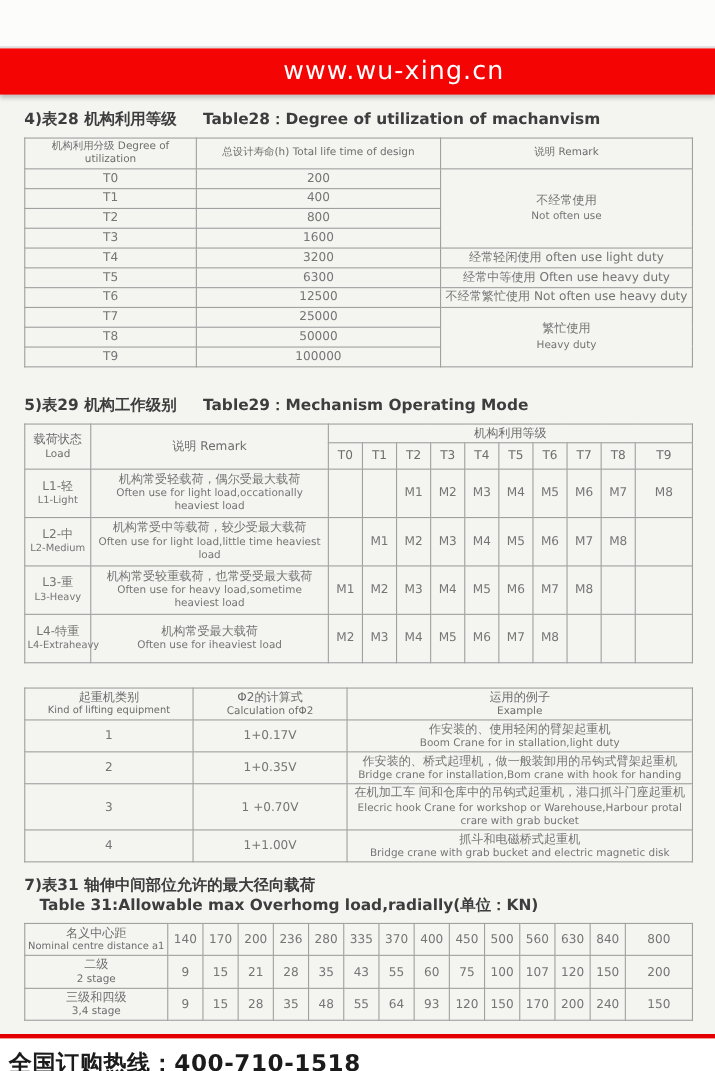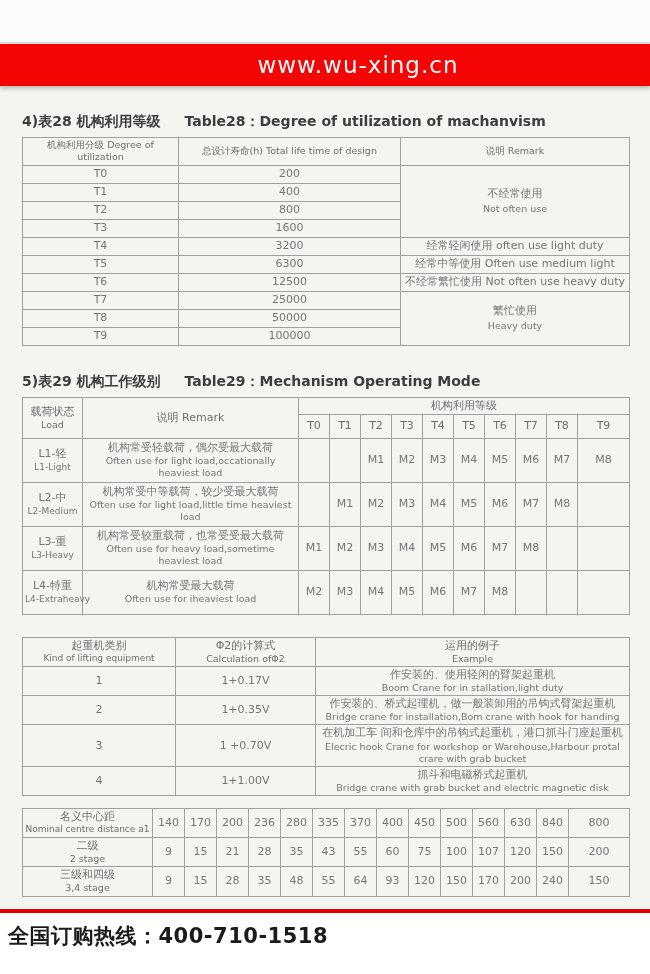--- a/index.html
+++ b/index.html
@@ -11,21 +11,21 @@
   }
   .top-strip { height:44px; background:#fcfcfb; border-bottom:2px solid #dedede; }
   .banner {
     height:42px; background:#f50404;
     display:flex; align-items:center; justify-content:center;
     box-shadow:0 3px 4px rgba(0,0,0,0.22);
     position:relative; z-index:2;
   }
   .banner-text { color:#ffffff; font-size:23px; letter-spacing:1px; margin-left:66px; }
   .content { background:#f4f4f1; padding:14px 20px 12px 22px; }
-  .sec-title { font-size:14px; font-weight:bold; color:#3d3d3d; margin:12px 0 7px 0; line-height:1.3; }
+  .sec-title { font-size:14px; font-weight:bold; color:#3d3d3d; margin:0 0 7px 0; line-height:1.3; }
   .sec-title .t-en { margin-left:24px; }
   .sec-title-line2 { padding-left:14px; }
   table { border-collapse:collapse; width:100%; table-layout:fixed; }
   td {
     border:1px solid #a0a0a0; text-align:center; vertical-align:middle;
     font-size:11px; color:#757575; padding:1px 2px; line-height:1.28;
   }
   .th { color:#6d6d6d; }
   .zh { font-size:11px; }
   .en { font-size:9.5px; }
@@ -94,21 +94,21 @@
         <td>1600</td>
       </tr>
       <tr>
         <td>T4</td>
         <td>3200</td>
         <td>经常轻闲使用 often use light duty</td>
       </tr>
       <tr>
         <td>T5</td>
         <td>6300</td>
-        <td>经常中等使用 Often use medium light</td>
+        <td>经常中等使用 Often use heavy duty</td>
       </tr>
       <tr>
         <td>T6</td>
         <td>12500</td>
         <td>不经常繁忙使用 Not often use heavy duty</td>
       </tr>
       <tr>
         <td>T7</td>
         <td>25000</td>
         <td rowspan="3" class="t28-remark-merged">
@@ -304,20 +304,24 @@
         <td>
           <div class="zh">抓斗和电磁桥式起重机</div>
           <div class="en">Bridge crane with grab bucket and electric magnetic disk</div>
         </td>
       </tr>
     </tbody>
       </table>
   </div>
 
   <div class="sec sec-31">
+    <div class="sec-title">
+      <div>7)表31 轴伸中间部位允许的最大径向载荷</div>
+      <div class="sec-title-line2">Table 31:Allowable max Overhomg load,radially(单位：KN)</div>
+    </div>
     <table class="t31">
       <colgroup>
         <col style="width:130px">
         <col style="width:32px">
           <col style="width:32px">
           <col style="width:32px">
           <col style="width:32px">
           <col style="width:32px">
         <col style="width:32px">
           <col style="width:32px">

